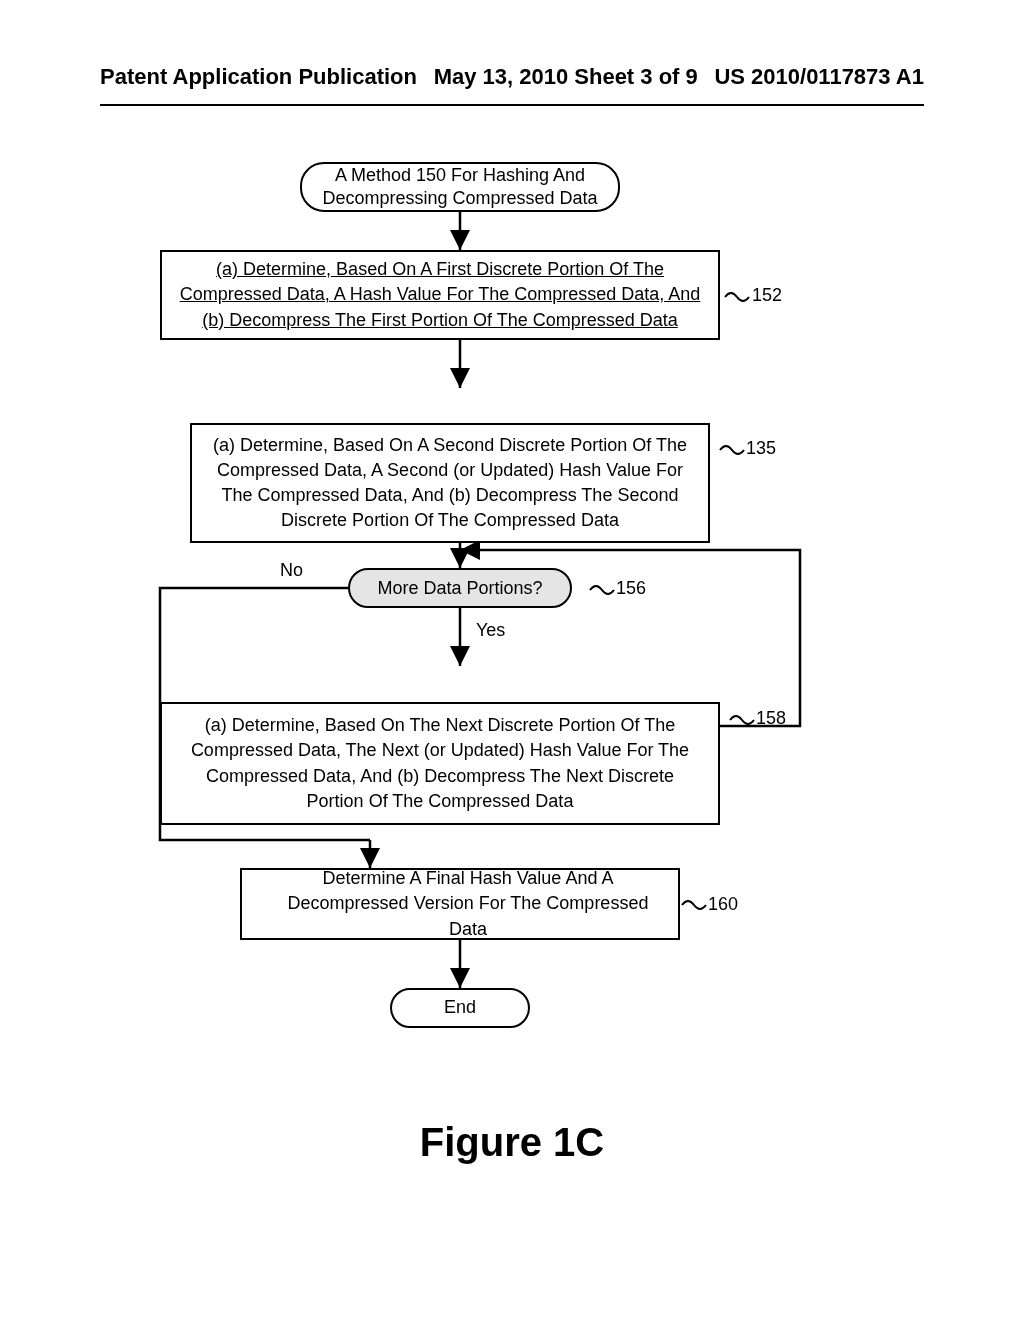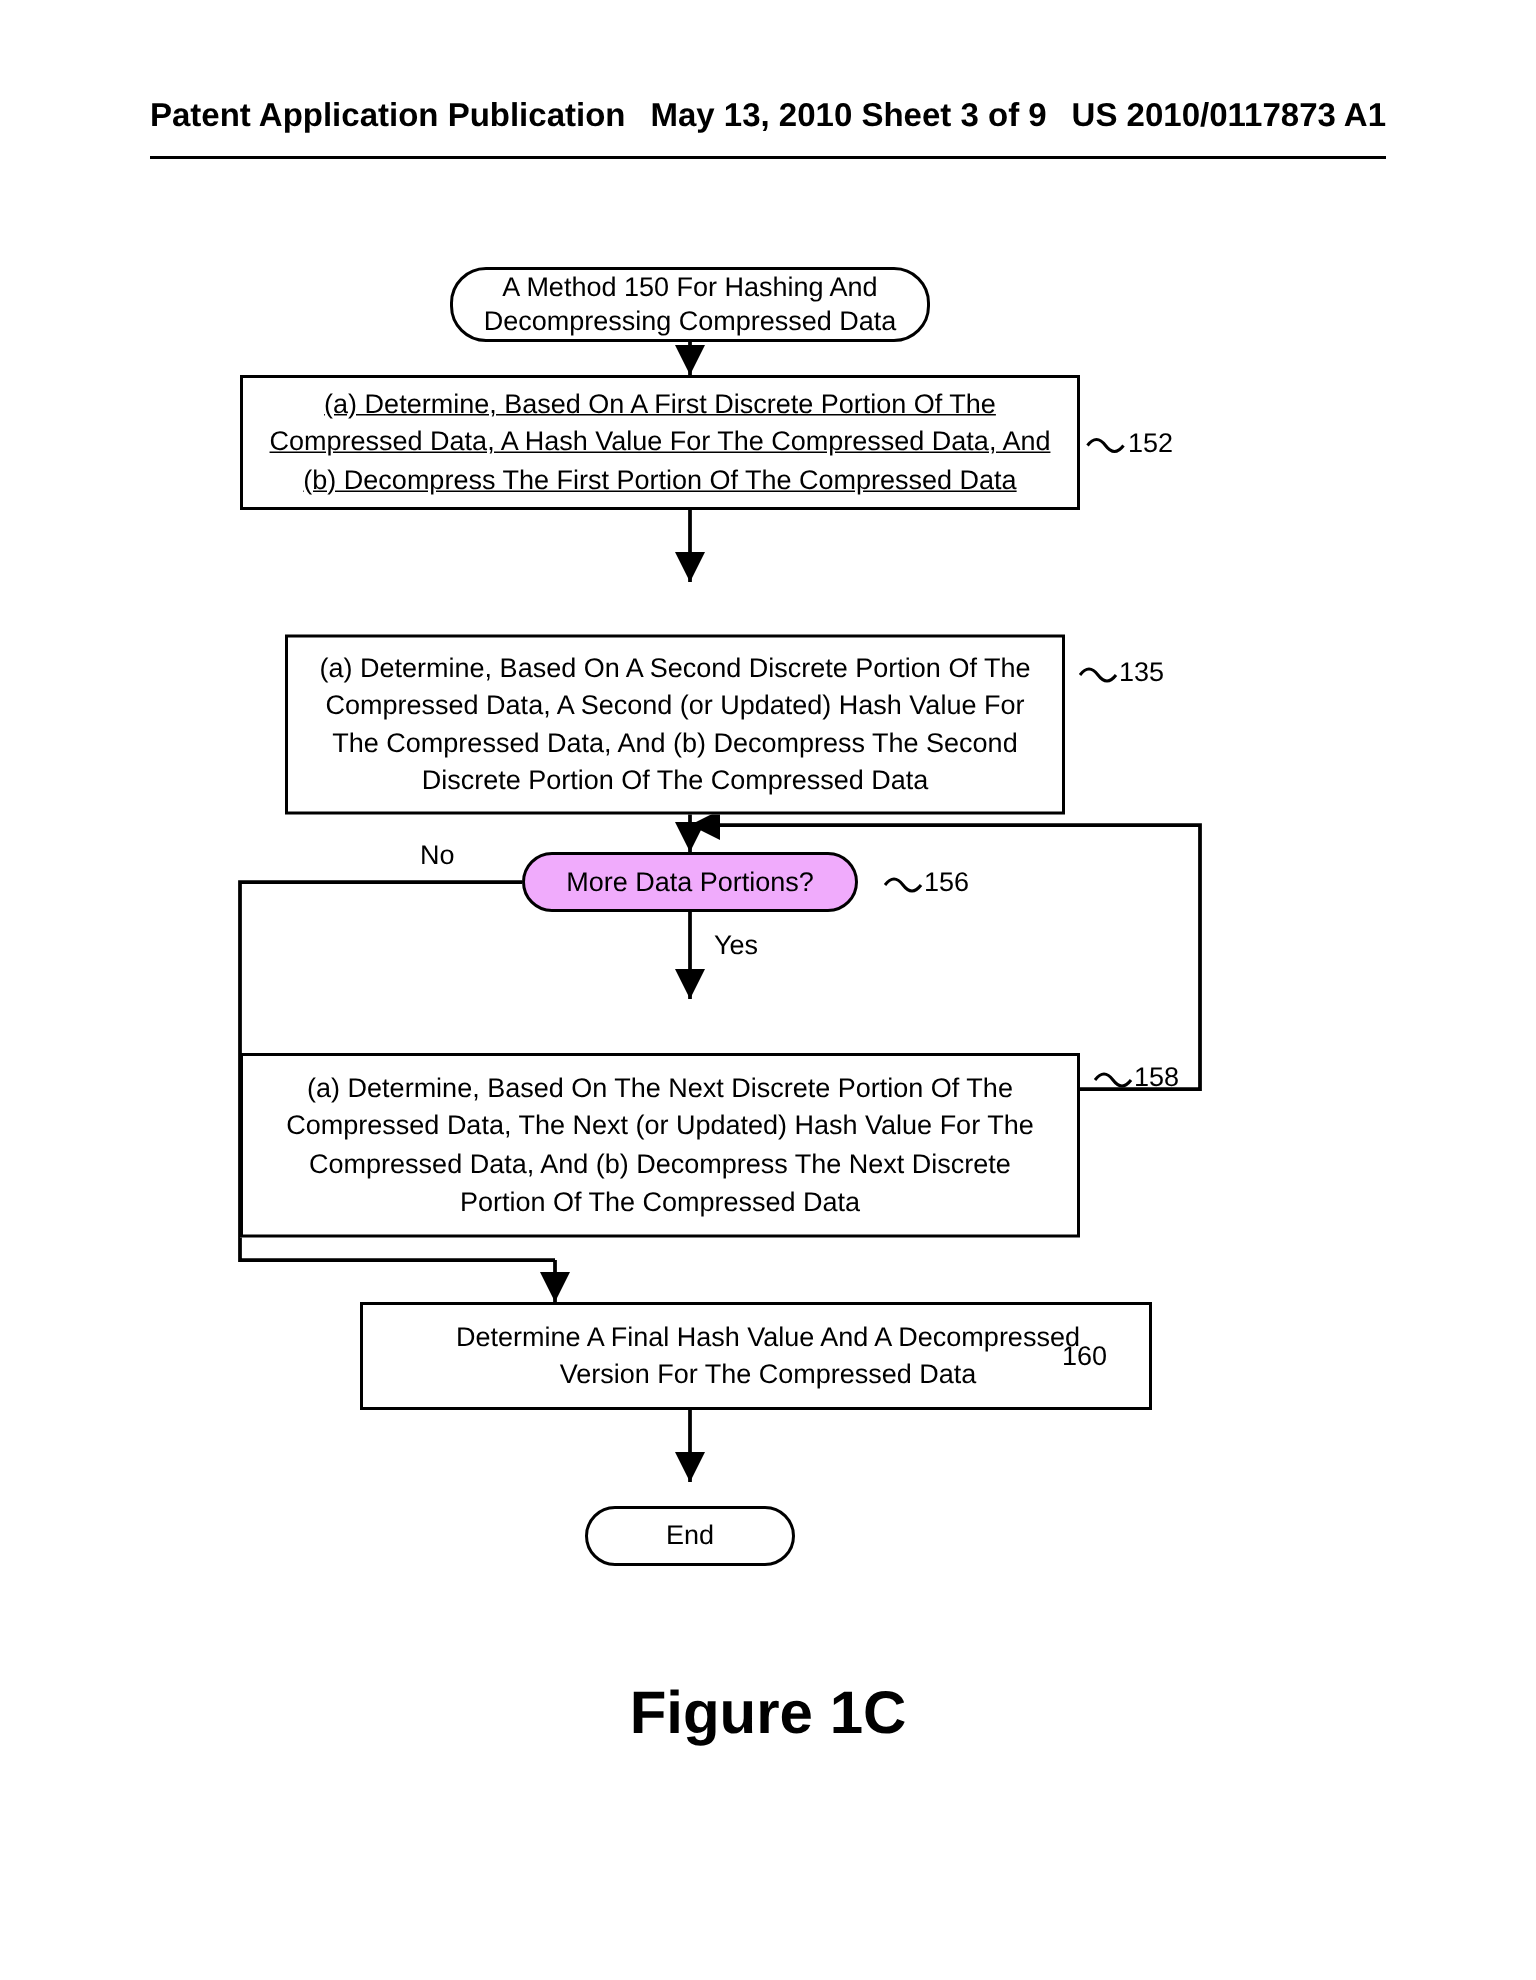--- a/index.html
+++ b/index.html
@@ -39,39 +39,38 @@
     border: 2.5px solid #000;
     border-radius: 24px;
     background: #fff;
     font-size: 18px;
     text-align: center;
     display: flex;
     align-items: center;
     justify-content: center;
     padding: 4px 18px;
     line-height: 1.3;
-    margin-top: 16px;
   }
   .process {
     position: absolute;
     border: 2.5px solid #000;
     background: #fff;
     font-size: 18px;
     text-align: center;
     display: flex;
     align-items: center;
     justify-content: center;
     padding: 8px 14px;
     line-height: 1.4;
   }
   .decision {
     position: absolute;
     border: 2.5px solid #000;
     border-radius: 22px;
-    background: #f0abfc;
+    background: #e5e5e5;
     font-size: 18px;
     text-align: center;
     display: flex;
     align-items: center;
     justify-content: center;
     padding: 6px 22px;
   }
   .ref {
     position: absolute;
     font-size: 18px;
@@ -157,21 +156,21 @@
   </div>
   <div class="ref" style="left:516px; top:428px;">156</div>
   <div class="edge-label" style="left:180px; top:410px;">No</div>
   <div class="edge-label" style="left:376px; top:470px;">Yes</div>
 
   <div class="process" style="left:60px; top:516px; width:560px; height:123px;margin-top:36px;">
     <span>(a) Determine, Based On The Next Discrete Portion Of The Compressed Data, The Next (or Updated)  Hash Value For The Compressed Data, And (b) Decompress The Next Discrete Portion Of The Compressed Data</span>
   </div>
   <div class="ref" style="left:656px; top:558px;">158</div>
 
-  <div class="process" style="left:140px; top:718px; width:528px; height:72px;padding-left:30px;">
+  <div class="process" style="left:140px; top:718px; width:440px; height:72px;padding-left:30px;">
     <span>Determine A Final Hash Value And A Decompressed Version For The Compressed Data</span>
   </div>
   <div class="ref" style="left:608px; top:744px;">160</div>
 
   <div class="terminator" style="left:290px; top:838px; width:140px; height:40px;">
     <span>End</span>
   </div>
 
 </div>
 

